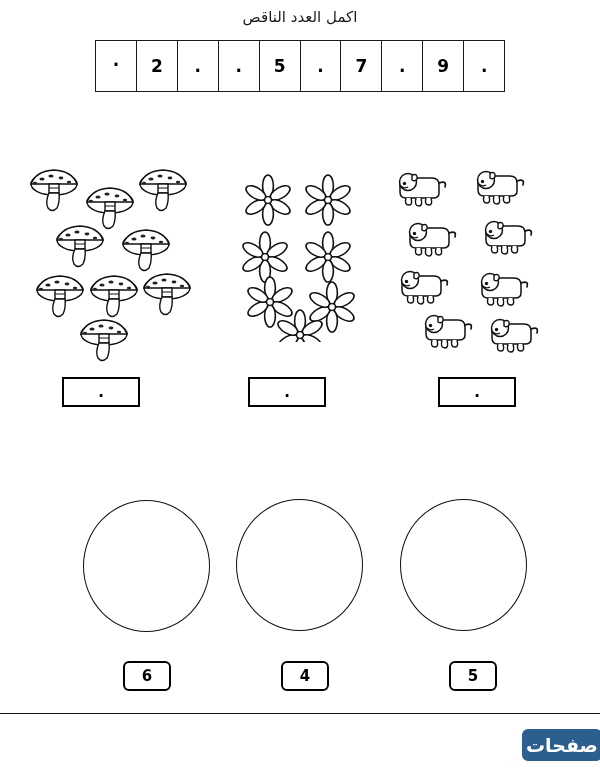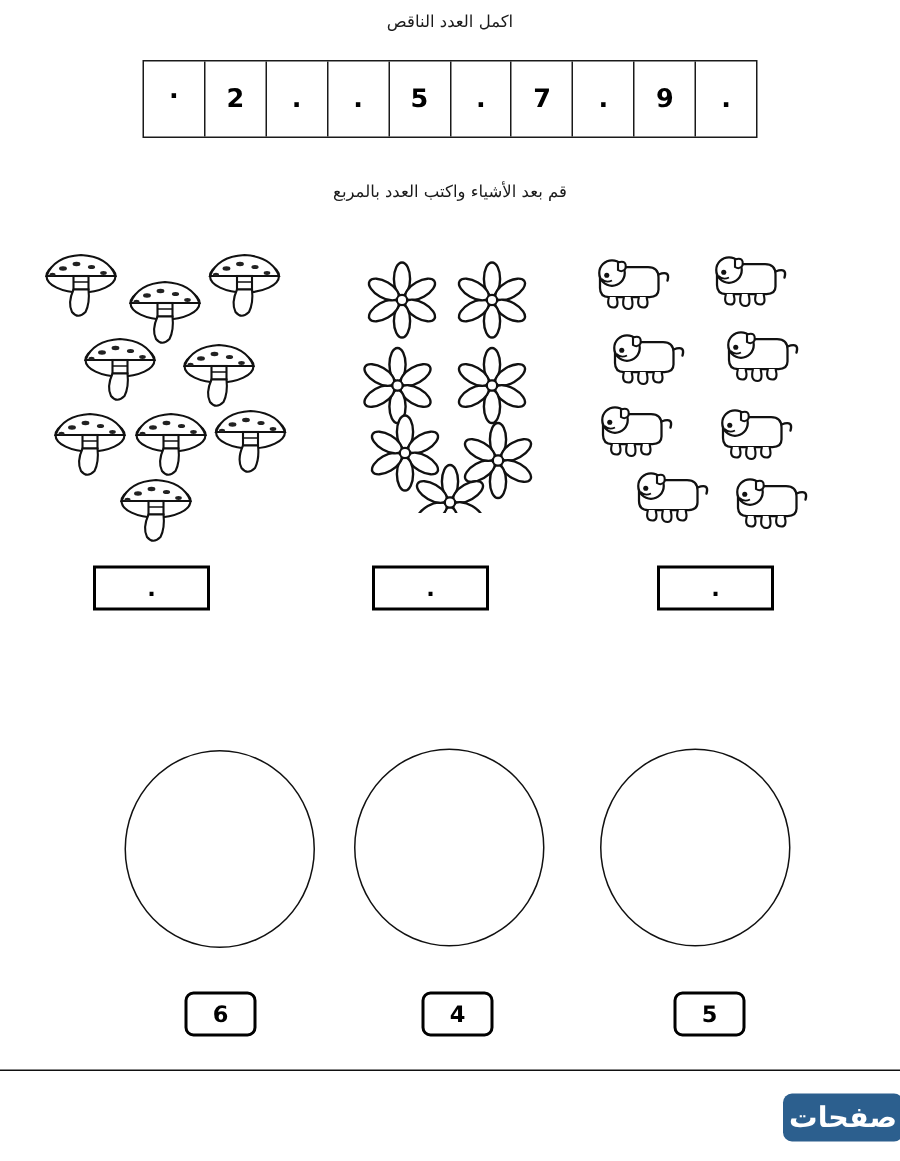--- a/index.html
+++ b/index.html
@@ -25,21 +25,21 @@
   }
 
   
   .heading {
     position: absolute;
     left: 0;
     width: 600px;
     text-align: center;
     direction: rtl;
     font-family: "DejaVu Sans", "Liberation Sans", sans-serif;
-    font-size: 11px;
+    font-size: 15px;
     font-weight: 400;
     color: #1a1a1a;
     letter-spacing: 0px;
     white-space: nowrap;
   }
   #heading-1 { top: 8px; }
   #heading-2 { top: 121px; }
   #heading-3 { top: 451px; }
 
   
@@ -182,21 +182,20 @@
     <div class="num-cell dot">.</div>
     <div class="num-cell dot">.</div>
     <div class="num-cell">5</div>
     <div class="num-cell dot">.</div>
     <div class="num-cell">7</div>
     <div class="num-cell dot">.</div>
     <div class="num-cell">9</div>
     <div class="num-cell dot">.</div>
   </div>
 
-  <div class="heading" id="heading-2">قم بعد الأشياء واكتب العدد بالمربع</div>
 
   <div class="count-group" id="group-mushrooms">
     <svg width="180" height="200" viewBox="0 0 180 200">
       <defs>
         <g id="mushroom">
           <ellipse cx="0" cy="0" rx="23" ry="11" fill="#fff" stroke="#111" stroke-width="1.4"></ellipse>
           <path d="M-23,0 Q-18,-13 0,-14 Q18,-13 23,0 Z" fill="#fff" stroke="#111" stroke-width="1.4"></path>
           <ellipse cx="-12" cy="-5" rx="2.6" ry="1.5" fill="#222"></ellipse>
           <ellipse cx="-3" cy="-8" rx="2.6" ry="1.5" fill="#222"></ellipse>
           <ellipse cx="7" cy="-6" rx="2.4" ry="1.4" fill="#222"></ellipse>

